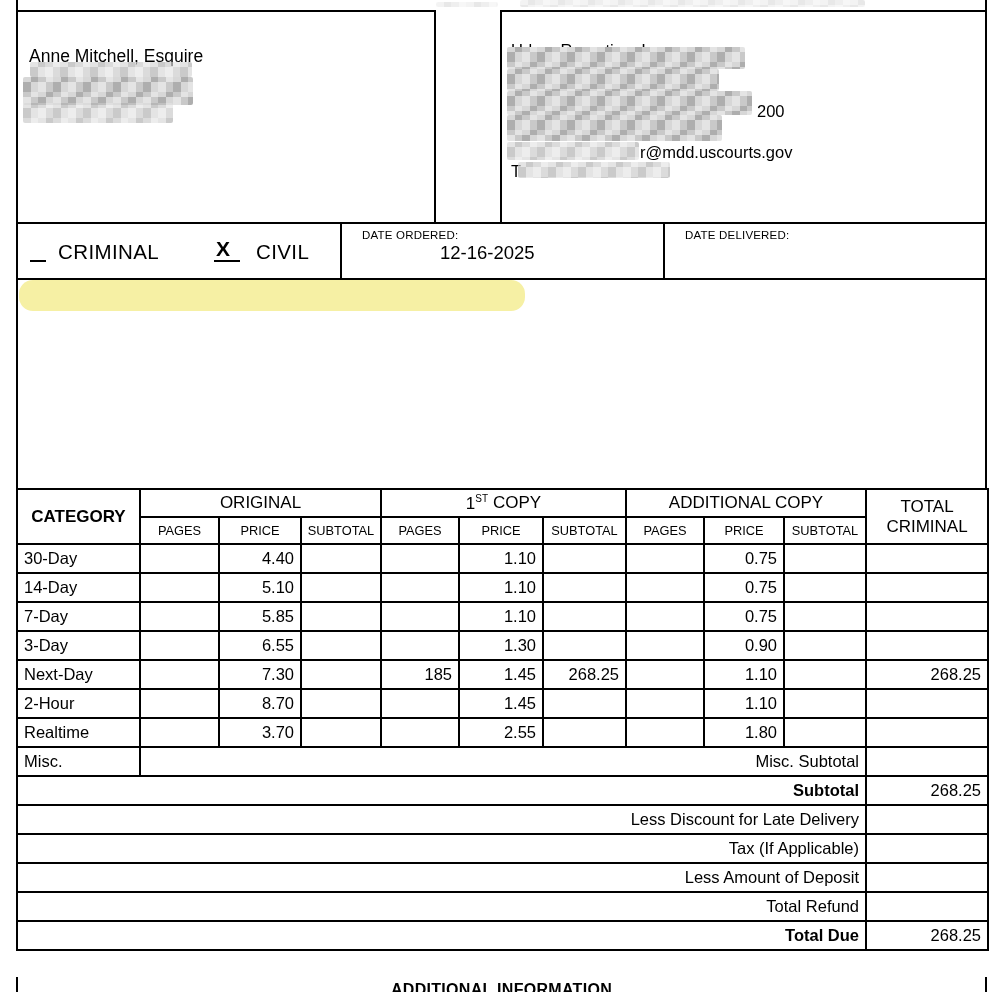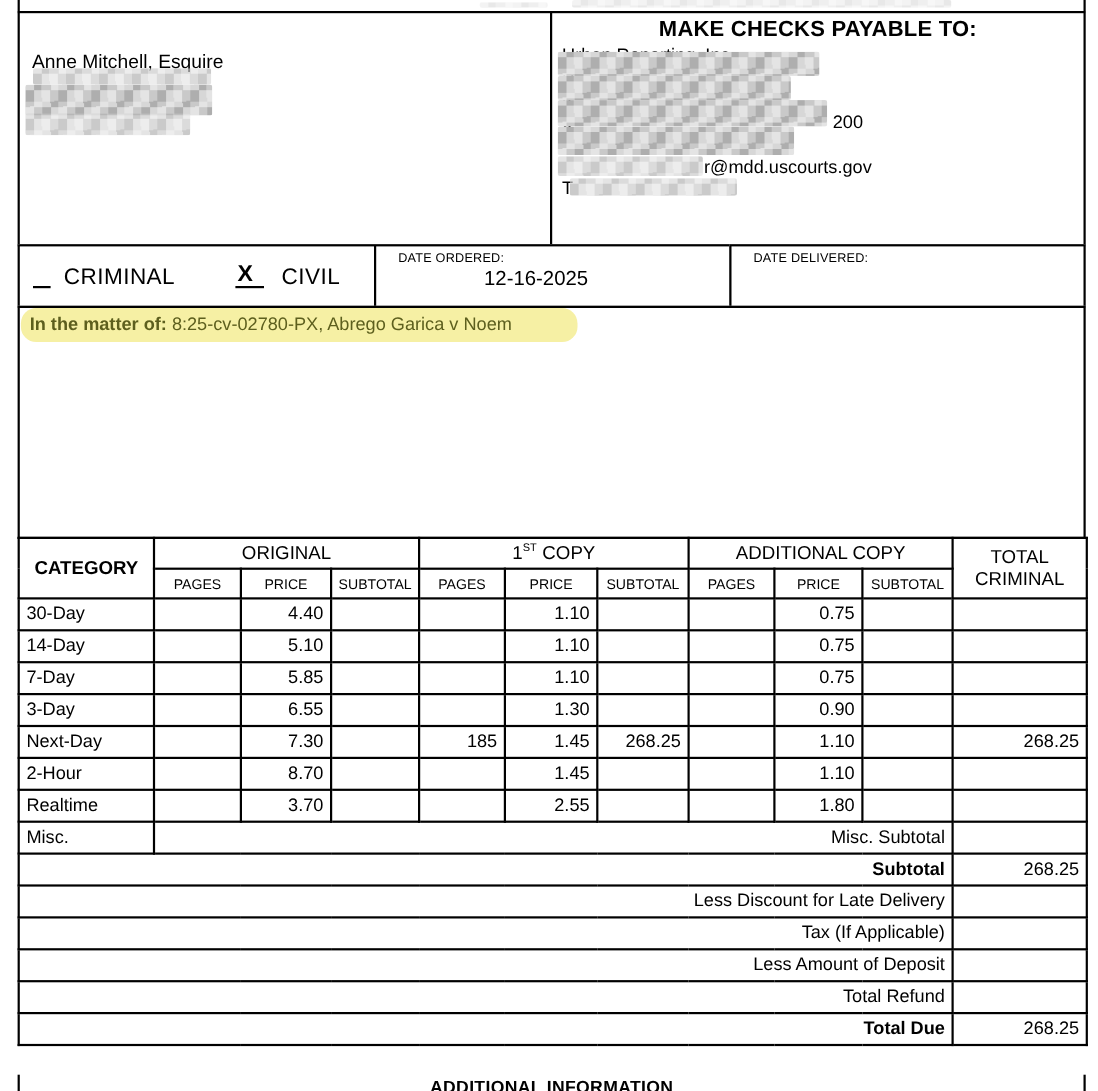--- a/index.html
+++ b/index.html
@@ -71,29 +71,28 @@
 <div class="page">
 
   <div class="vstub" style="left:16px; top:0; height:12px;"></div>
   <div class="vstub" style="left:985px; top:0; height:12px;"></div>
   <div class="vstub" style="left:16px; top:977px; height:15px;"></div>
   <div class="vstub" style="left:985px; top:977px; height:15px;"></div>
 
   <div class="redact faint" style="left:436px; top:2px; width:62px; height:5px;"></div>
   <div class="redact faint" style="left:520px; top:0; width:345px; height:7px;"></div>
 
-  <div class="box" style="left:16px; top:10px; width:486px; height:214px;">
+  <div class="box" style="left:16px; top:10px; width:420px; height:214px;">
     <span class="abs attorney-name" style="position:absolute; left:11px; top:34px;">Anne Mitchell, Esquire</span>
   </div>
   <div class="redact light" style="left:30px; top:62px; width:162px; height:15px;"></div>
   <div class="redact" style="left:23px; top:77px; width:170px; height:28px;"></div>
   <div class="redact light" style="left:23px; top:103px; width:150px; height:20px;"></div>
 
   <div class="box" style="left:500px; top:10px; width:487px; height:214px;"></div>
-  <div class="abs payable-title">MAKE CHECKS PAYABLE TO:</div>
   <span class="abs pay-line" style="left:511px; top:41px;">Urban Reporting, Inc</span>
   <span class="abs pay-line" style="left:511px; top:62px;">P</span>
   <span class="abs pay-line" style="left:511px; top:84px;">c</span>
   <span class="abs pay-line" style="left:511px; top:102px;">6</span>
   <span class="abs pay-line" style="left:757px; top:102px;">200</span>
   <span class="abs pay-line" style="left:511px; top:123px;">C</span>
   <span class="abs pay-line" style="left:640px; top:143px;">r@mdd.uscourts.gov</span>
   <span class="abs pay-line" style="left:511px; top:162px;">T</span>
   <div class="redact" style="left:507px; top:47px;  width:238px; height:22px;"></div>
   <div class="redact" style="left:507px; top:69px;  width:212px; height:22px;"></div>
@@ -112,24 +111,20 @@
   <div class="box" style="left:340px; top:222px; width:325px; height:58px;"></div>
   <span class="abs date-label" style="left:348px;">DATE ORDERED:</span>
   <span class="abs date-value" style="left:440px;">12-16-2025</span>
 
   <div class="box" style="left:663px; top:222px; width:324px; height:58px;"></div>
   <span class="abs date-label" style="left:671px;">DATE DELIVERED:</span>
   <span class="abs date-value" style="left:760px;"></span>
 
   <div class="box" style="left:16px; top:278px; width:971px; height:212px;"></div>
   <div class="abs matter-highlight"></div>
-  <div class="abs matter-line">
-    <span class="lbl">In the matter of:</span>
-    <span>8:25-cv-02780-PX, Abrego Garica v Noem</span>
-  </div>
 
   <table class="charges">
     <colgroup>
       <col style="width:123px">
         <col style="width:79px">
         <col style="width:82px">
         <col style="width:80px">
       <col style="width:78px">
         <col style="width:84px">
         <col style="width:83px">

